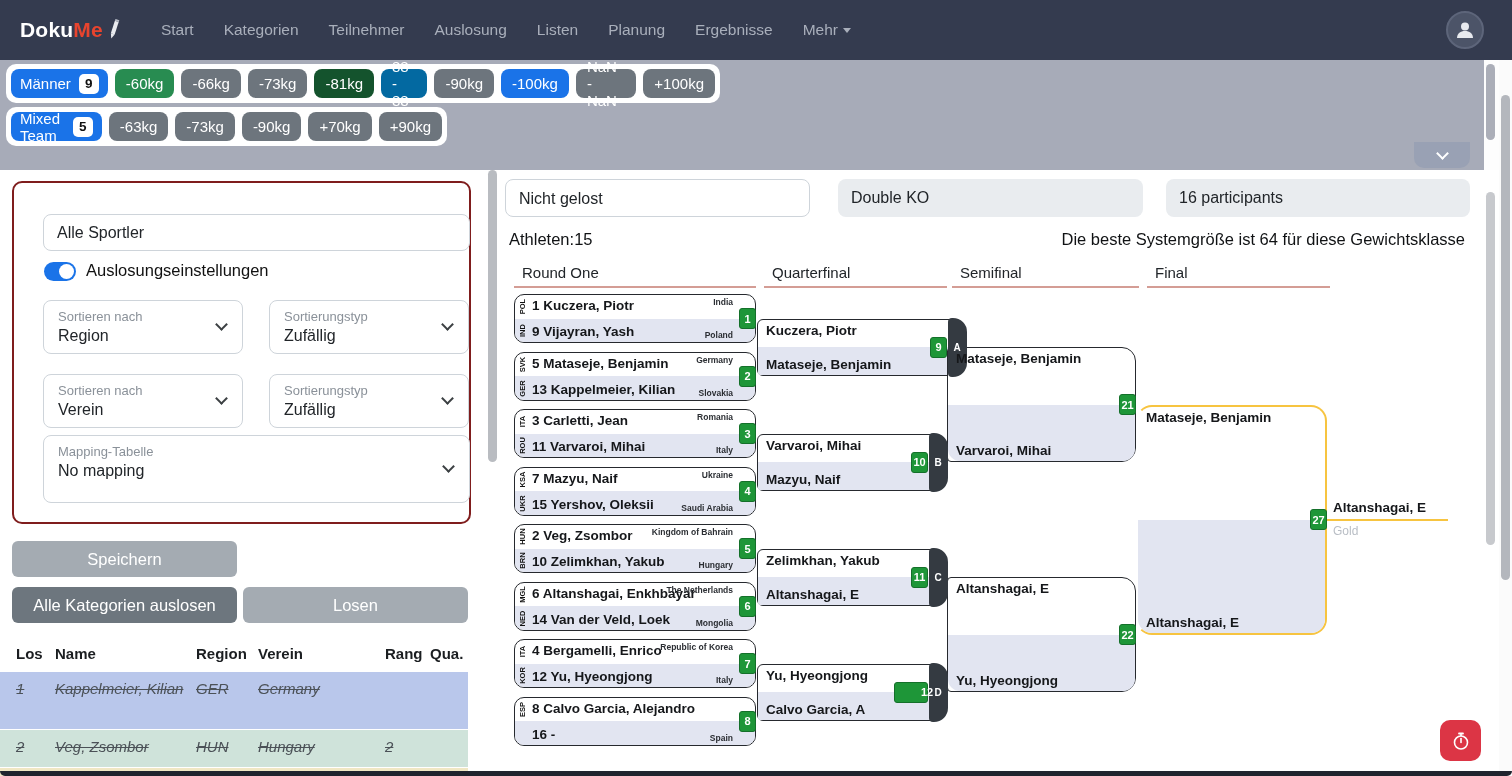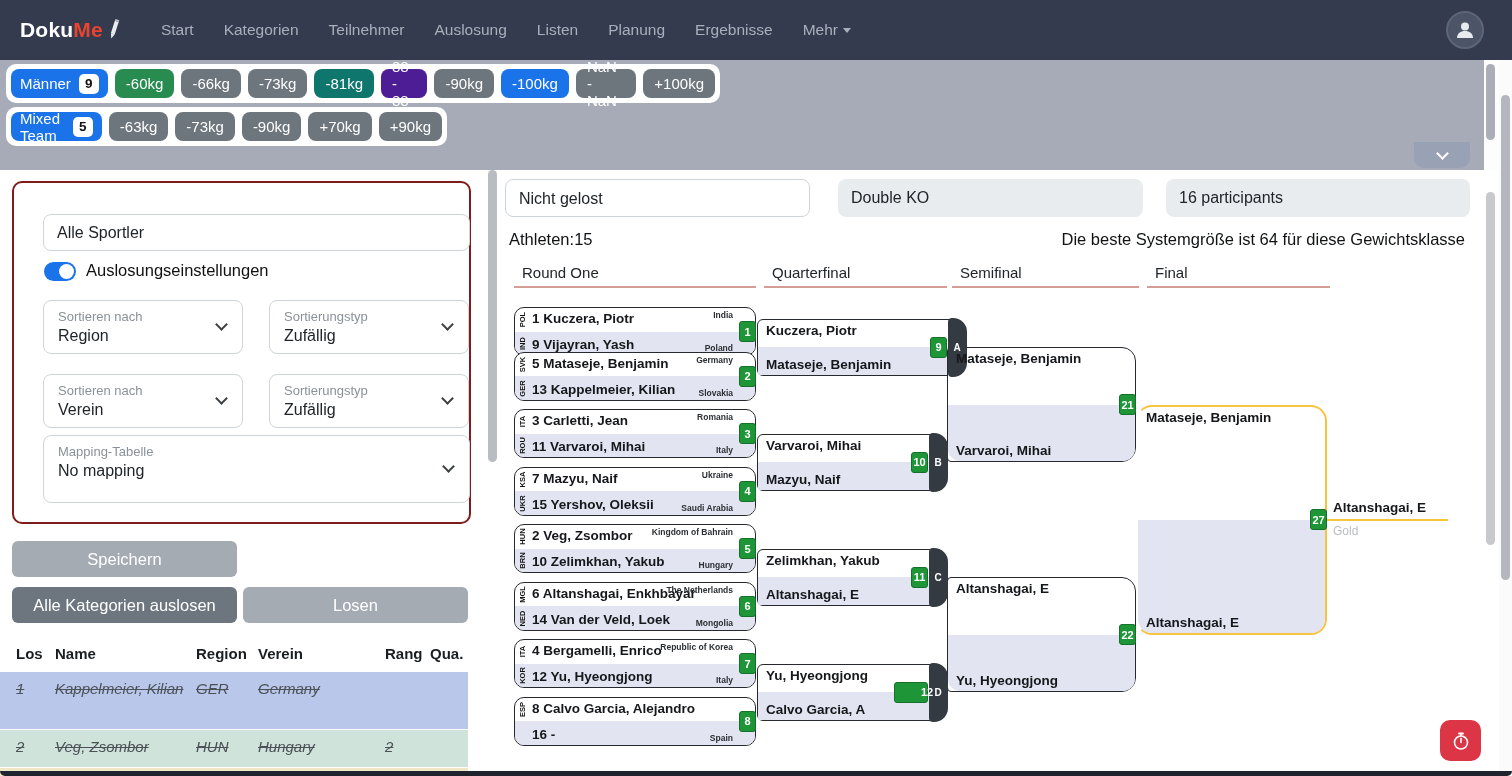--- a/index.html
+++ b/index.html
@@ -155,22 +155,22 @@
 <div class="filter-area">
   <div class="pill-row r0">
     <div class="cat-btn">
       <span>Männer</span>
       <span class="cat-badge">9</span>
     </div>
     <span style="display:flex;gap:7px">
         <div class="w-btn" style="background: rgb(40, 140, 81);">-60kg</div>
         <div class="w-btn" style="background: rgb(109, 117, 125);">-66kg</div>
         <div class="w-btn" style="background: rgb(109, 117, 125);">-73kg</div>
-        <div class="w-btn" style="background: #0f766e;">-81kg</div>
-        <div class="w-btn" style="background: #4c1d95;">88 - 88</div>
+        <div class="w-btn" style="background: #14532d;">-81kg</div>
+        <div class="w-btn" style="background: #0369a1;">88 - 88</div>
         <div class="w-btn" style="background: rgb(109, 117, 125);">-90kg</div>
         <div class="w-btn" style="background: rgb(26, 115, 232);">-100kg</div>
         <div class="w-btn" style="background: rgb(109, 117, 125);">NaN - NaN</div>
         <div class="w-btn" style="background: rgb(109, 117, 125);">+100kg</div>
       </span>
   </div>
   <div class="pill-row r1">
     <div class="cat-btn">
       <span>Mixed Team</span>
       <span class="cat-badge">5</span>
@@ -275,21 +275,21 @@
 
   <div id="bracket">
       <div class="rnd-label" style="left: 17px; top: 4px;">Round One</div>
       <div class="rnd-line" style="left: 9px; top: 26px; width: 242px;"></div>
       <div class="rnd-label" style="left: 267px; top: 4px;">Quarterfinal</div>
       <div class="rnd-line" style="left: 259px; top: 26px; width: 183px;"></div>
       <div class="rnd-label" style="left: 455px; top: 4px;">Semifinal</div>
       <div class="rnd-line" style="left: 447px; top: 26px; width: 187px;"></div>
       <div class="rnd-label" style="left: 650px; top: 4px;">Final</div>
       <div class="rnd-line" style="left: 642px; top: 26px; width: 183px;"></div>
-      <div class="mcard" style="left: 9px; top: 34px; width: 242px; height: 49px; border-radius: 10px; margin-top: 13px;">
+      <div class="mcard" style="left: 9px; top: 34px; width: 242px; height: 49px; border-radius: 10px;">
         <div class="mbot"></div>
         <div class="ccode" style="top: 7px;">POL</div>
         <div class="ccode" style="bottom: 7px;">IND</div>
         <div class="pname ro pt">1 Kuczera, Piotr</div>
         <div class="pname ro pb">9 Vijayran, Yash</div>
         <div class="cty t">Poland</div>
         <div class="cty b">India</div>
         <div class="badge" style="right: -1px; top: 50%; margin-top: -10.5px;">1</div>
       </div>
       <div class="mcard" style="left: 9px; top: 91.5px; width: 242px; height: 49px; border-radius: 10px;">

